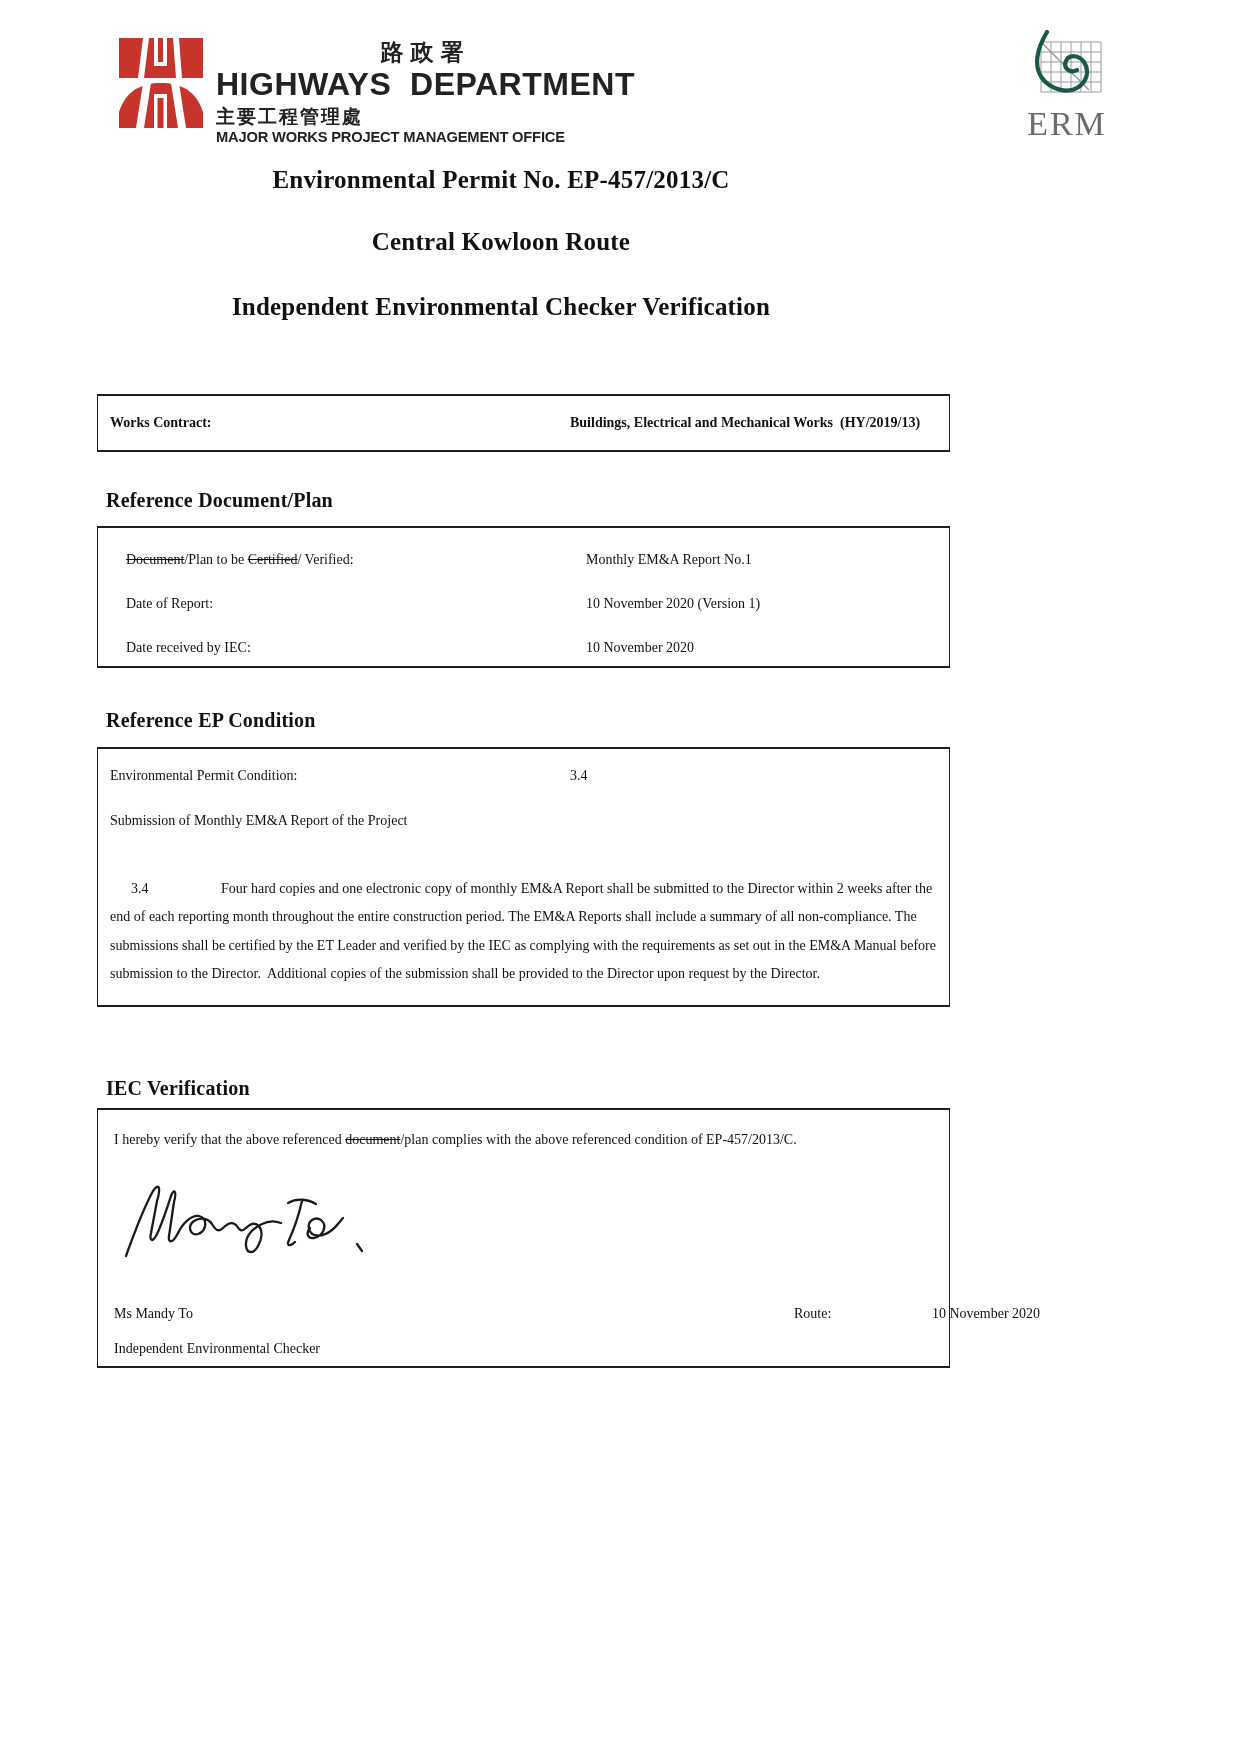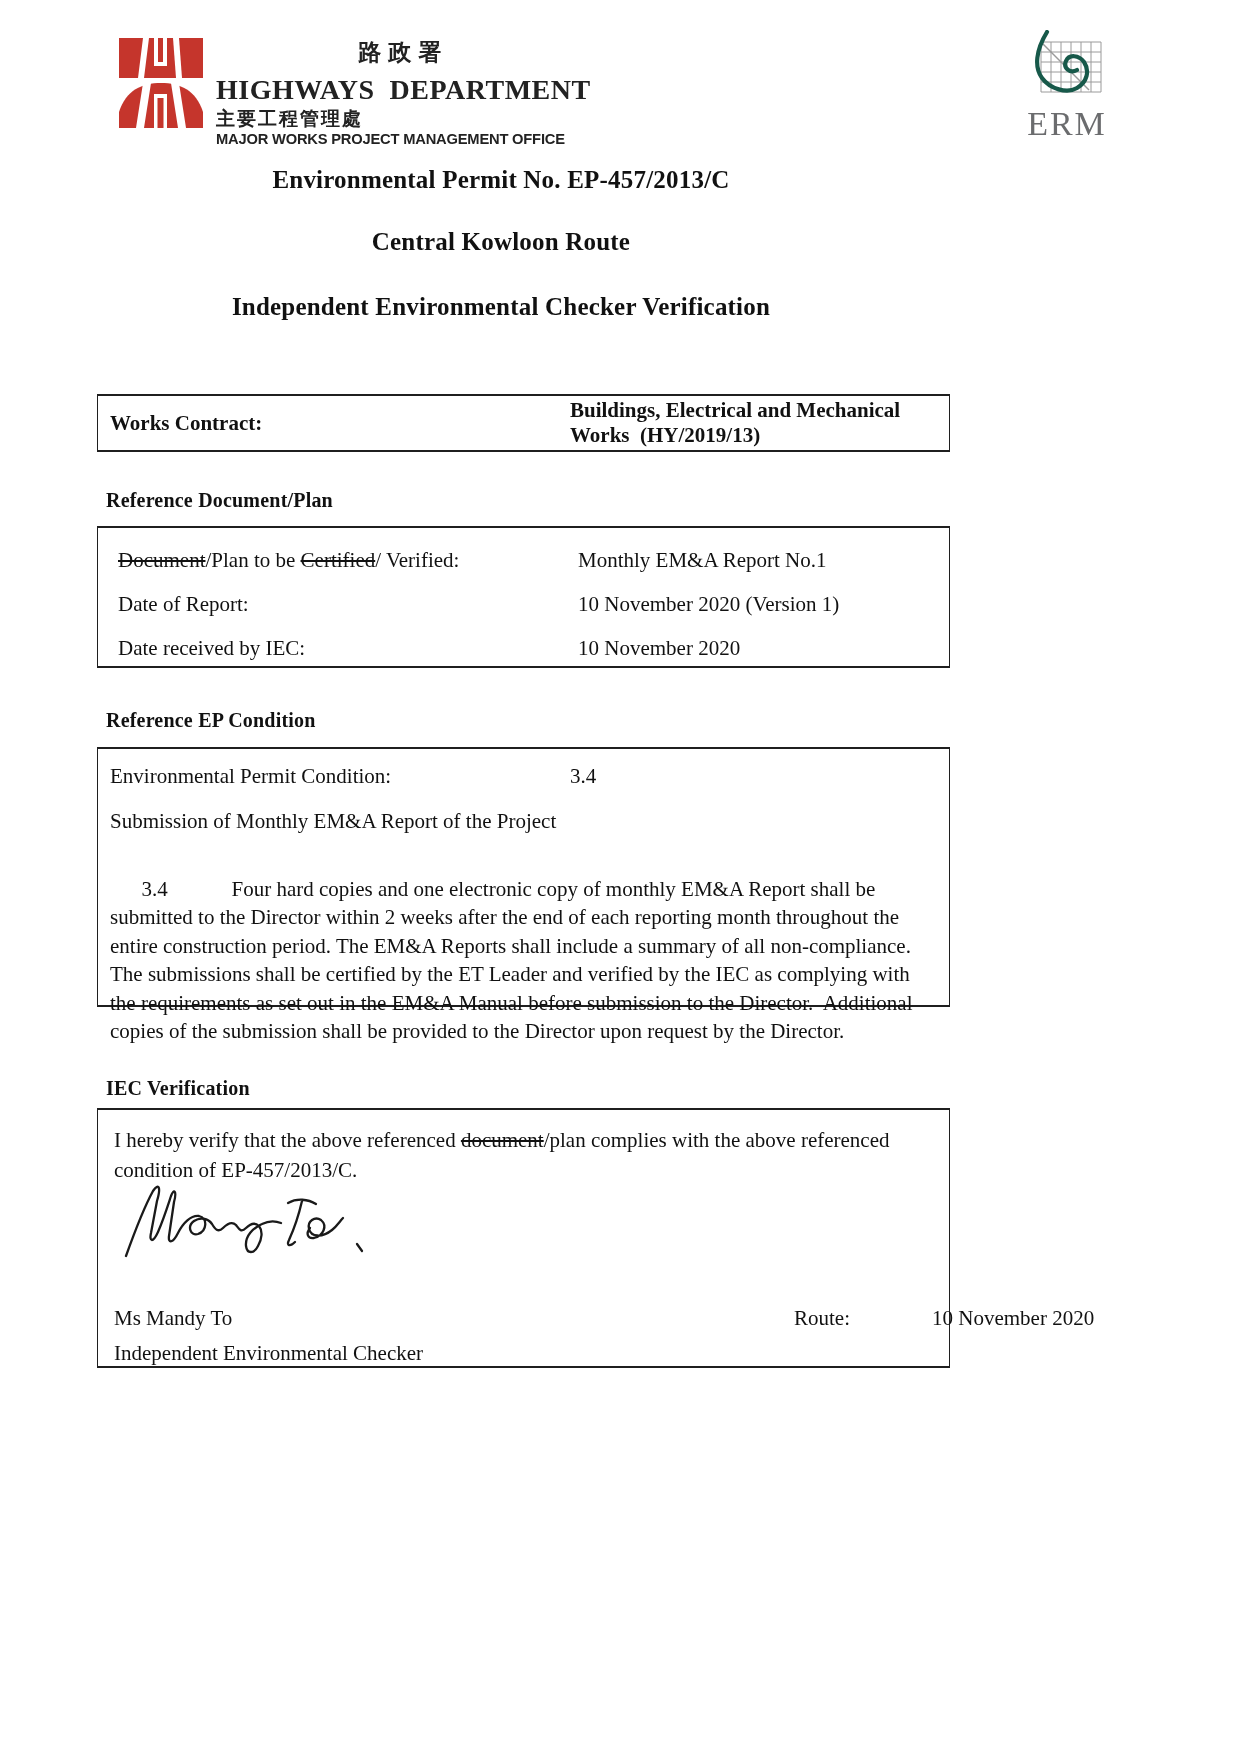--- a/index.html
+++ b/index.html
@@ -9,43 +9,43 @@
     background:#fff;
     font-family:"Liberation Serif", serif;
     color:#111;
     overflow:hidden;
     margin:0 auto;
   }
   
   .hyd-logo{position:absolute;left:115px;top:38px;width:92px;height:92px;}
   .hyd-text{position:absolute;left:216px;top:40px;font-family:"Liberation Sans",sans-serif;line-height:1.12;}
   .hyd-zh{font-size:23px;font-weight:bold;letter-spacing:7px;color:#222;text-align:center;}
-  .hyd-en{font-size:28px;font-weight:bold;letter-spacing:.5px;color:#222;white-space:pre;margin-top:8px;font-family:Liberation Serif, serif;}
+  .hyd-en{font-size:32px;font-weight:bold;letter-spacing:.5px;color:#222;white-space:pre;margin-top:1px;}
   .hyd-zh2{font-size:19px;font-weight:600;letter-spacing:2px;color:#222;margin-top:3px;}
   .hyd-en2{font-size:15px;font-weight:600;letter-spacing:-0.2px;color:#222;margin-top:2px;transform:scaleX(.98);transform-origin:left;}
   .erm{position:absolute;left:1012px;top:30px;width:110px;text-align:center;}
   .erm-mark{display:block;margin:0 auto;}
   .erm-word{font-family:"Liberation Serif",serif;font-size:34px;letter-spacing:2px;color:#6b6c6e;line-height:1;margin-top:1px;}
   
   .title{position:absolute;left:0;width:1002px;text-align:center;font-weight:bold;font-size:25px;letter-spacing:.2px;}
   .t1{top:166px;} .t2{top:228px;} .t3{top:293px;}
   
   .doc-box{
     position:absolute;left:97px;width:853px;box-sizing:border-box;
     border:1px solid #1f1f1f;border-top-width:2px;border-bottom-width:2px;
-    background:#fff;font-size:21px;
+    background:#fff;font-size:14px;
   }
   .kv{display:flex;align-items:center;}
   .kv .k{width:460px;flex-shrink:0;}
   .kv .v{white-space:pre-wrap;}
   .works{top:394px;height:58px;}
   .works .kv{height:100%;padding:0 12px;font-weight:bold;}
   .sec-heading{position:absolute;left:106px;font-size:20px;font-weight:bold;letter-spacing:.2px;}
   .h-refdoc{top:489px;} .h-refep{top:709px;} .h-iec{top:1077px;}
-  .refdoc{top:526px;height:142px;padding:10px 12px 0 20px;}
+  .refdoc{top:526px;height:142px;padding:10px 12px 0 28px;}
   .refdoc .kv{height:44px;}
   .strike{text-decoration:line-through;}
   .refep{top:747px;height:260px;padding:15px 12px 4px 12px;line-height:24px;}
   .refep .row1{margin-bottom:21px;}
   .refep .row2{margin-bottom:13px;}
   .clause{line-height:28.5px;text-align:left;white-space:pre-wrap;}
   .clause-no{display:inline-block;width:90px;white-space:nowrap;}
   .iec-box{top:1108px;height:260px;}
   .statement{padding:15px 18px 0 16px;line-height:30px;white-space:pre-wrap;}
   .signature{position:absolute;left:22px;top:66px;}

